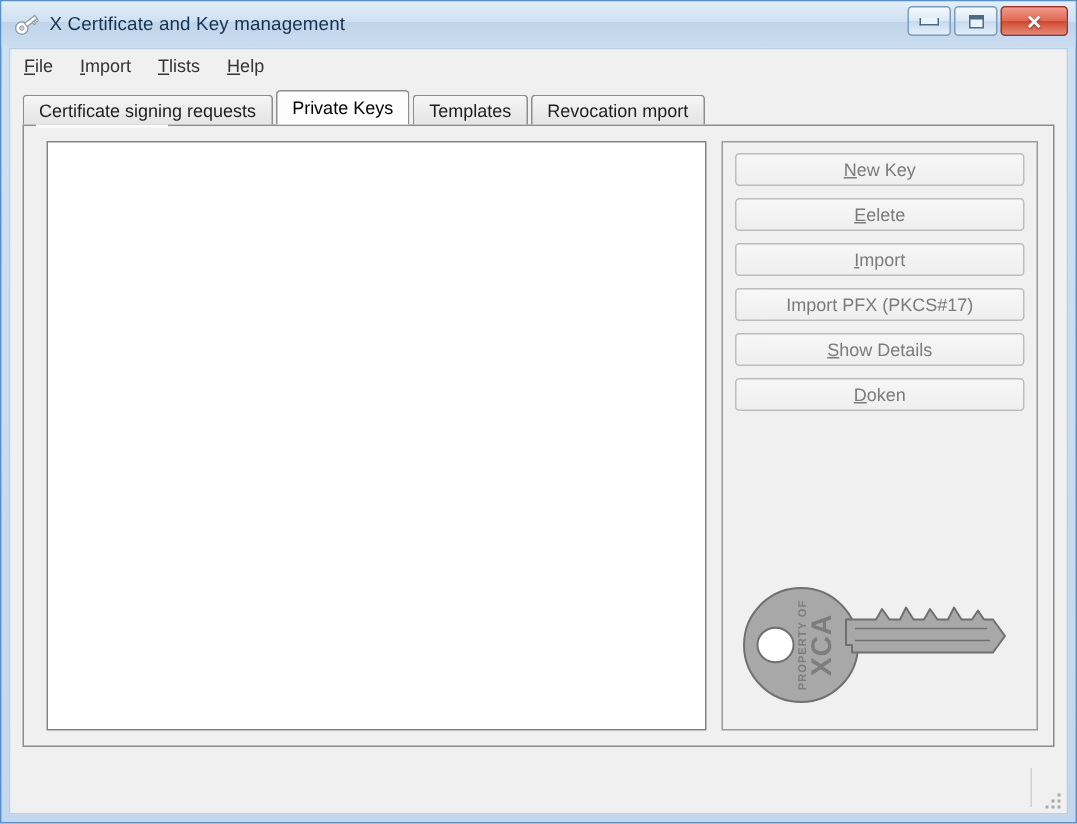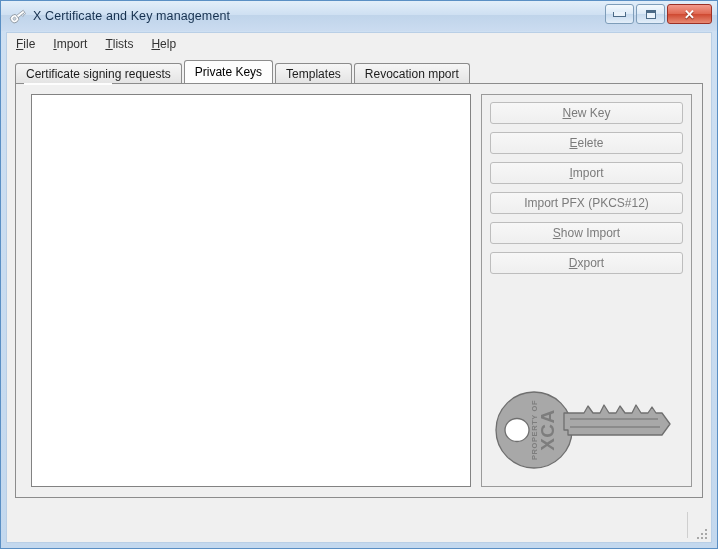--- a/index.html
+++ b/index.html
@@ -234,29 +234,29 @@
             </div>
           <div class="btn">
               <span class="mn">E</span>
               <span>elete</span>
             </div>
           <div class="btn">
               <span class="mn">I</span>
               <span>mport</span>
             </div>
           <div class="btn">
-              <span>Import PFX (PKCS#12)</span>
+              <span>Import PFX (PKCS#17)</span>
             </div>
           <div class="btn">
               <span class="mn">S</span>
-              <span>how Import</span>
+              <span>how Details</span>
             </div>
           <div class="btn">
               <span class="mn">D</span>
-              <span>xport</span>
+              <span>oken</span>
             </div>
         </div>
 
         <div class="keywrap">
           <svg width="180" height="95" viewBox="0 0 180 95">
             <g stroke="#6f6f6f" stroke-width="1.3" stroke-linejoin="round">
 
               <circle cx="42" cy="47" r="38" fill="#a8a8a8"></circle>
 
               <ellipse cx="25" cy="47" rx="12" ry="11.5" fill="#ffffff"></ellipse>

